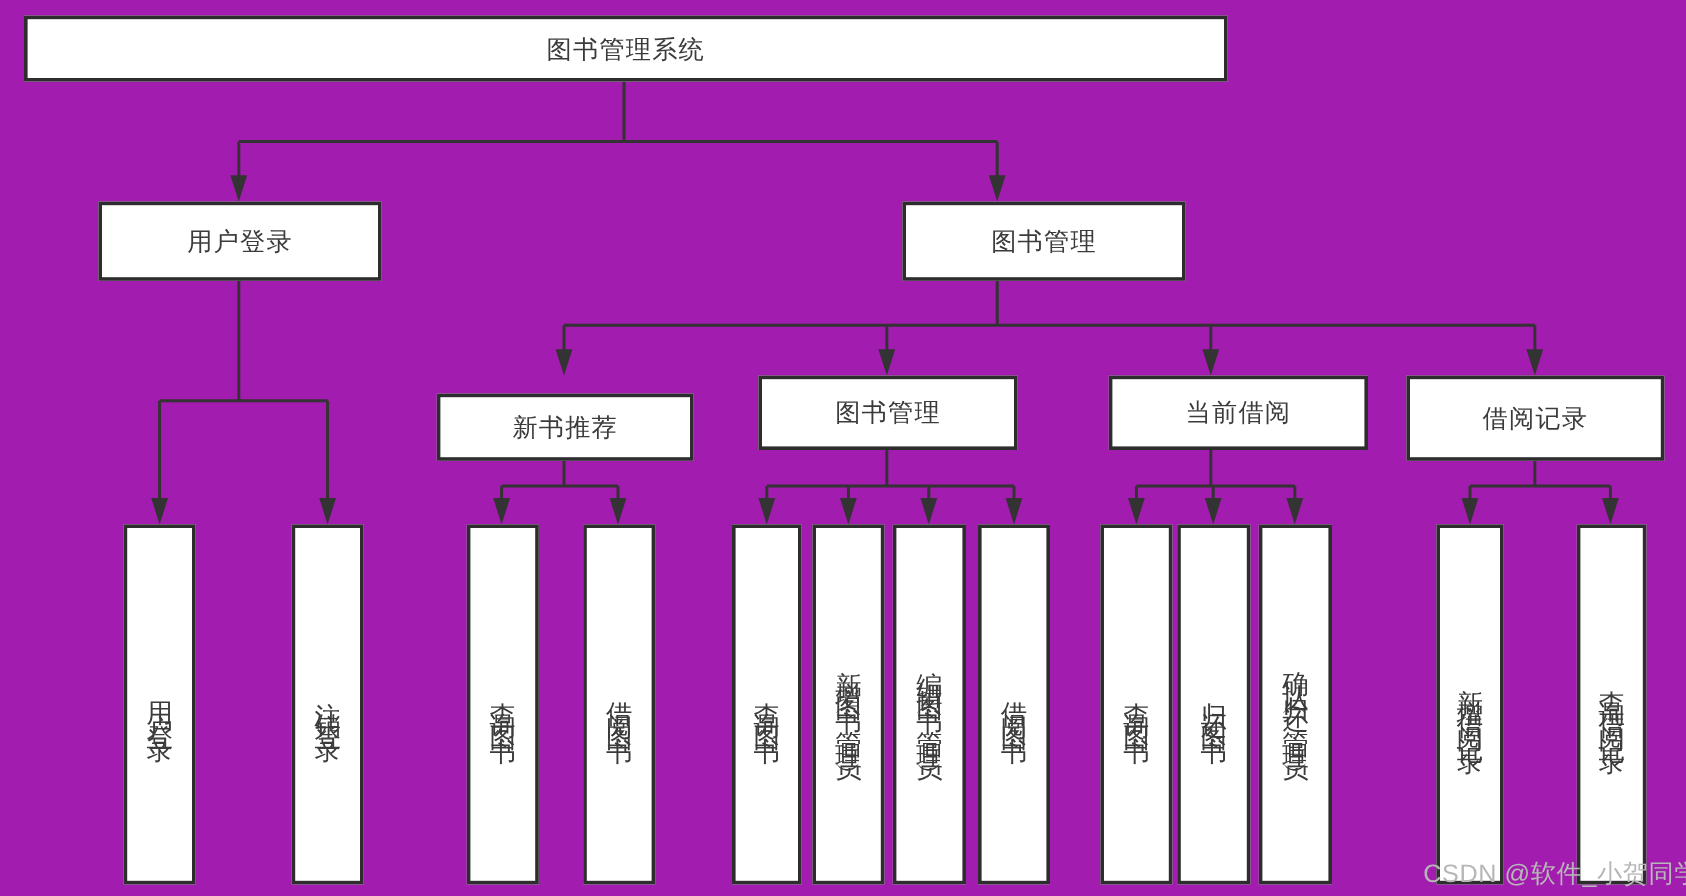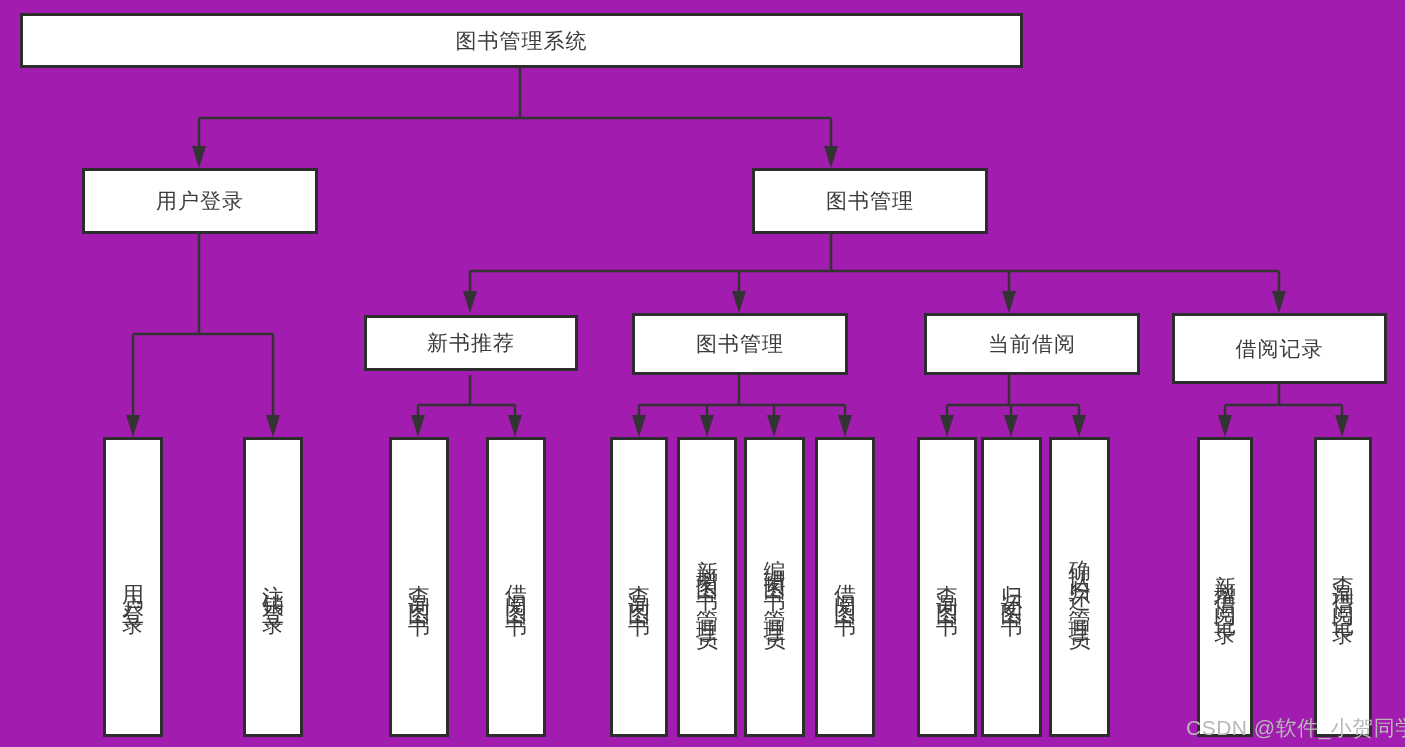--- a/index.html
+++ b/index.html
@@ -86,21 +86,21 @@
     <span>图书管理系统</span>
   </div>
 
   <div class="box hbox" style="left:82px; top:168px; width:236px; height:66px;">
     <span>用户登录</span>
   </div>
   <div class="box hbox" style="left:752px; top:168px; width:236px; height:66px;">
     <span>图书管理</span>
   </div>
 
-  <div class="box hbox" style="left:364px; top:315px; width:214px; height:56px;">
+  <div class="box hbox" style="left:364px; top:328px; width:214px; height:56px;">
     <span>新书推荐</span>
   </div>
   <div class="box hbox" style="left:632px; top:313px; width:216px; height:62px;">
     <span>图书管理</span>
   </div>
   <div class="box hbox" style="left:924px; top:313px; width:216px; height:62px;">
     <span>当前借阅</span>
   </div>
   <div class="box hbox" style="left:1172px; top:313px; width:215px; height:71px;">
     <span>借阅记录</span>

